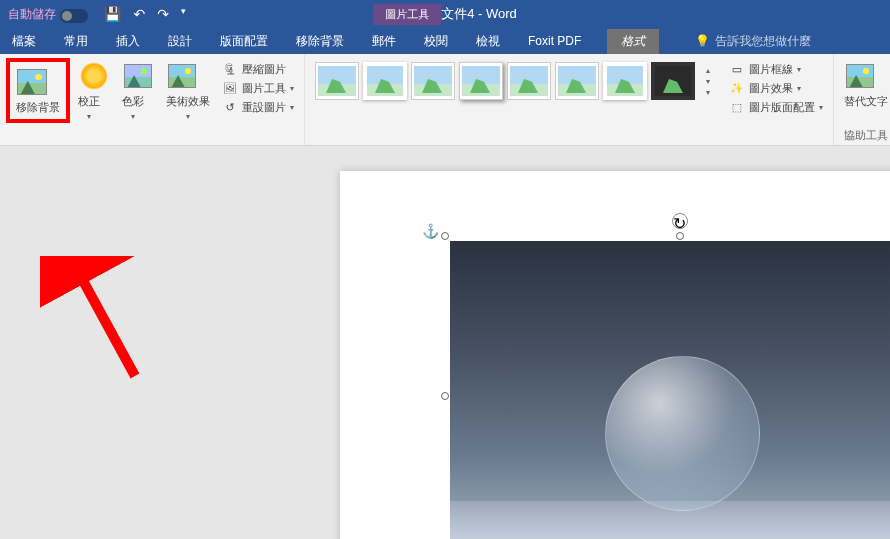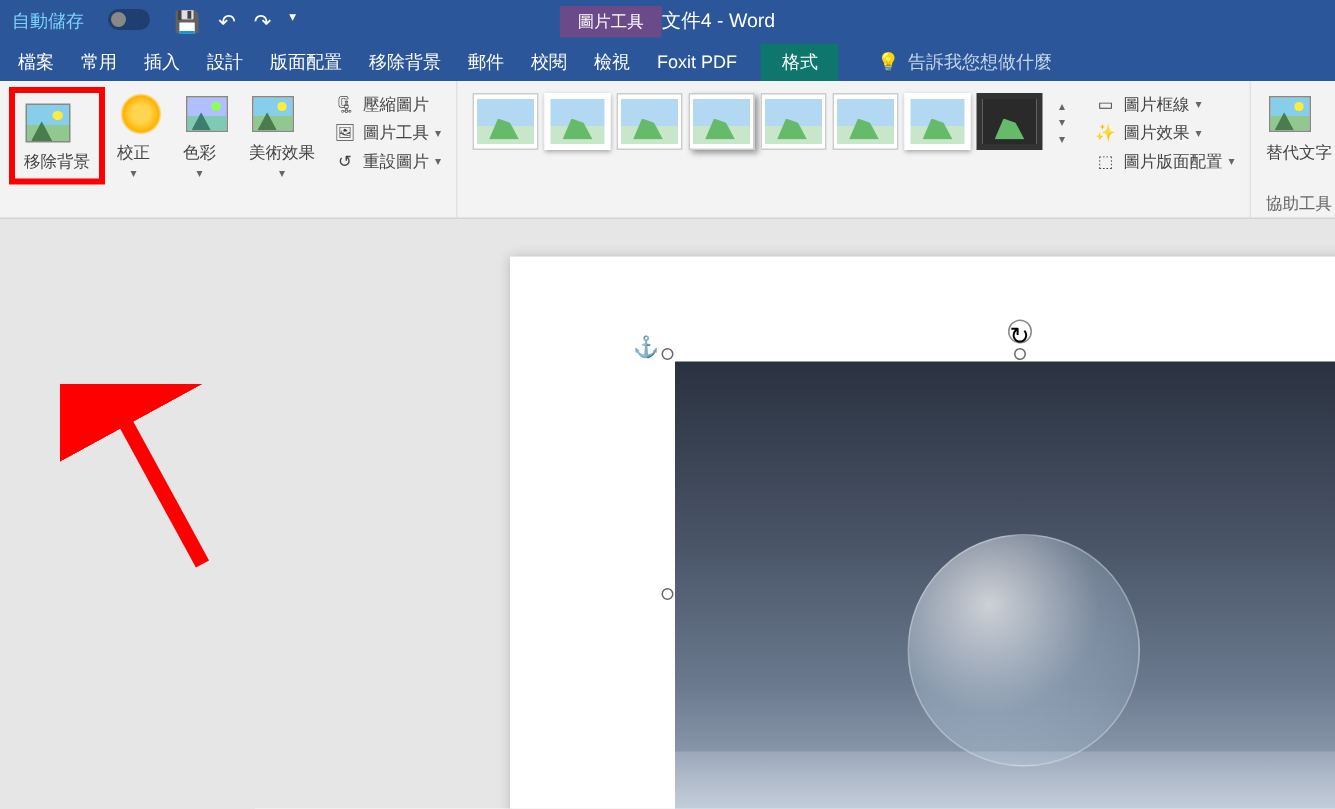--- a/index.html
+++ b/index.html
@@ -1,30 +1,30 @@
 <!DOCTYPE html>
 <html><head>
   <meta charset="utf-8">
   <style>
     * { margin: 0; padding: 0; box-sizing: border-box; font-family: "Microsoft JhengHei", "Segoe UI", sans-serif; }
     body { width: 890px; height: 539px; overflow: hidden; background: #e6e6e6; position: relative; }
     
     .title-bar { height: 28px; background: #2b579a; display: flex; align-items: center; color: white; font-size: 12px; position: relative; }
-    .autosave { padding: 0 8px; color: #7dd3fc; display: flex; align-items: flex-start; gap: 16px; }
+    .autosave { padding: 0 8px; color: #f9a8d4; display: flex; align-items: flex-end; gap: 4px; }
     .toggle { width: 28px; height: 14px; background: #1e3f6f; border-radius: 7px; position: relative; }
     .toggle::after { content: ''; position: absolute; width: 10px; height: 10px; background: #888; border-radius: 50%; top: 2px; left: 2px; }
     .qat { display: flex; gap: 12px; margin-left: 8px; }
     .qat-btn { color: white; cursor: pointer; font-size: 14px; }
     .title-center { position: absolute; left: 50%; transform: translateX(-50%); display: flex; align-items: center; }
     .contextual-tab { background: #6b4a8a; padding: 3px 12px; font-size: 11px; }
     .doc-title { font-size: 13px; }
     
-    .ribbon-tabs { height: 26px; background: #2b579a; display: flex; align-items: center; gap: 14px; padding: 0 10px; color: white; font-size: 12px; }
+    .ribbon-tabs { height: 26px; background: #2b579a; display: flex; align-items: center; gap: 24px; padding: 0 10px; color: white; font-size: 12px; }
     .tab { cursor: pointer; padding: 4px 2px; }
-    .tab.active { background: #0f766e; padding: 4px 14px; }
+    .tab.active { background: #737373; padding: 4px 14px; font-style: italic; }
     .tell-me { display: flex; align-items: center; gap: 6px; color: #c5d5ea; margin-left: 12px; }
     .bulb { width: 14px; height: 14px; display: flex; align-items: center; justify-content: center; }
     
     .ribbon-content { height: 92px; background: #f3f3f3; border-bottom: 1px solid #d4d4d4; display: flex; }
     .ribbon-group { display: flex; flex-direction: column; justify-content: space-between; padding: 4px 6px 2px; border-right: 1px solid #e1e1e1; }
     .group-content { display: flex; gap: 4px; flex: 1; align-items: flex-start; }
     .group-label { text-align: center; font-size: 11px; color: #666; padding-top: 2px; }
     
     .big-btn { display: flex; flex-direction: column; align-items: flex-start; gap: 2px; padding: 2px 4px; cursor: pointer; }
     .big-btn .icon { width: 32px; height: 32px; display: flex; align-items: center; justify-content: center; }

